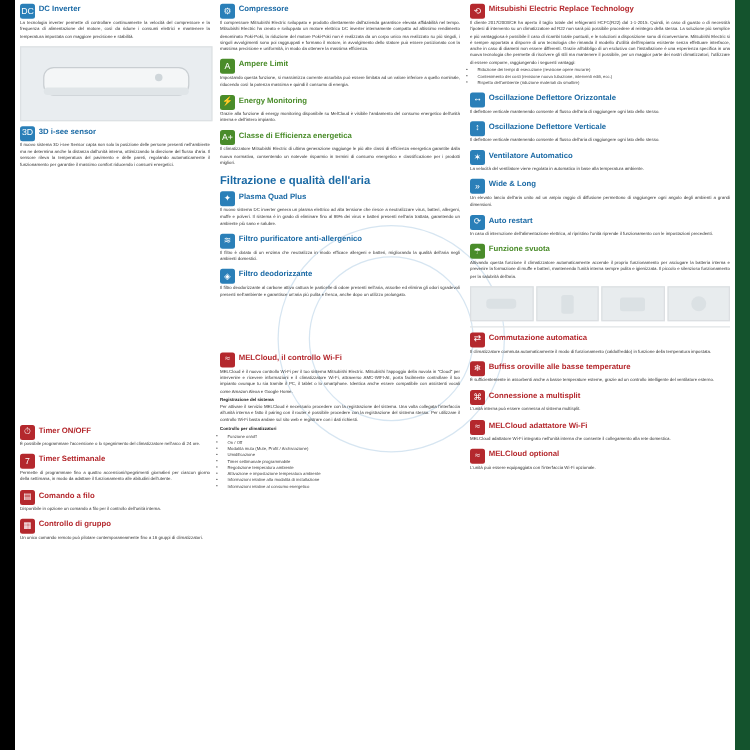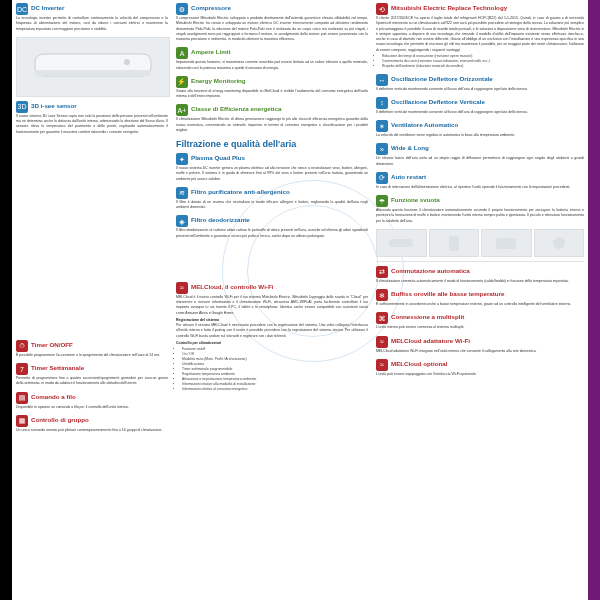--- a/index.html
+++ b/index.html
@@ -1,17 +1,17 @@
 <!DOCTYPE html>
 <html><head>
 <meta charset="utf-8">
 <style>
   html,body{margin:0;padding:0;background:#000;}
   body{width:600px;height:600px;overflow:hidden;font-family:"Liberation Sans",sans-serif;}
-  .page{position:relative;width:600px;height:600px;background:#701a75;}
+  .page{position:relative;width:600px;height:600px;background:#14532d;}
   
   .band-left{position:absolute;left:0;top:0;width:12px;height:600px;background:#000;}
   .band-bottom{position:absolute;left:0;top:508px;width:175px;height:92px;background:#000;}
   .sheet{position:absolute;left:12px;top:0;width:576px;height:600px;background:#fff;}
   .col{position:absolute;top:0;box-sizing:border-box;padding:3px 4px 0 4px;}
   .c1{left:0;width:160px;}
   .c2{left:160px;width:200px;}
   .c3{left:360px;width:216px;}
   .feat{margin-bottom:5px;}
   .ftitle{display:flex;align-items:flex-start;gap:3px;margin-bottom:1px;}

